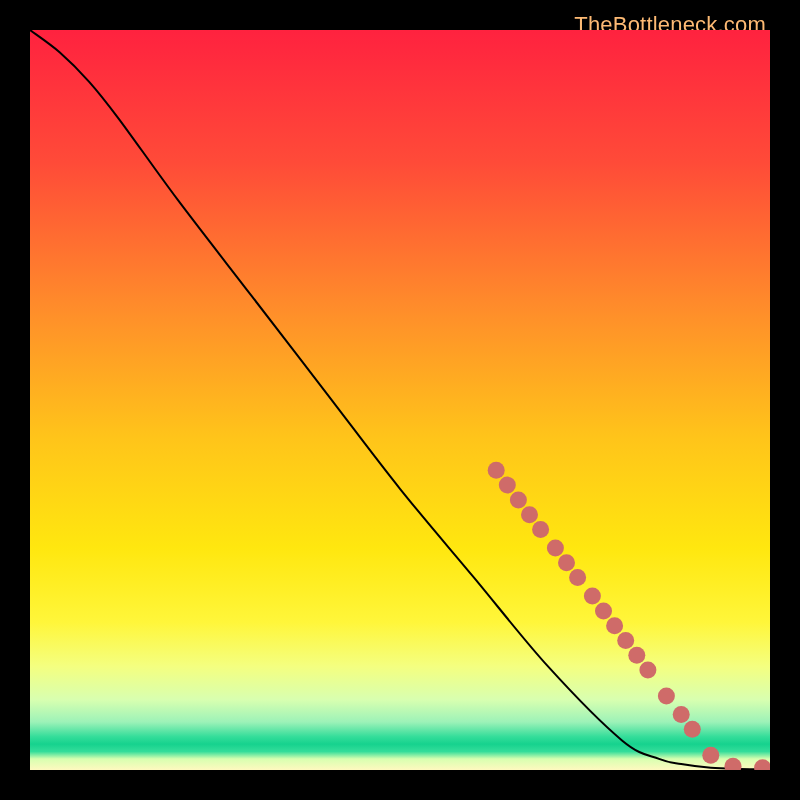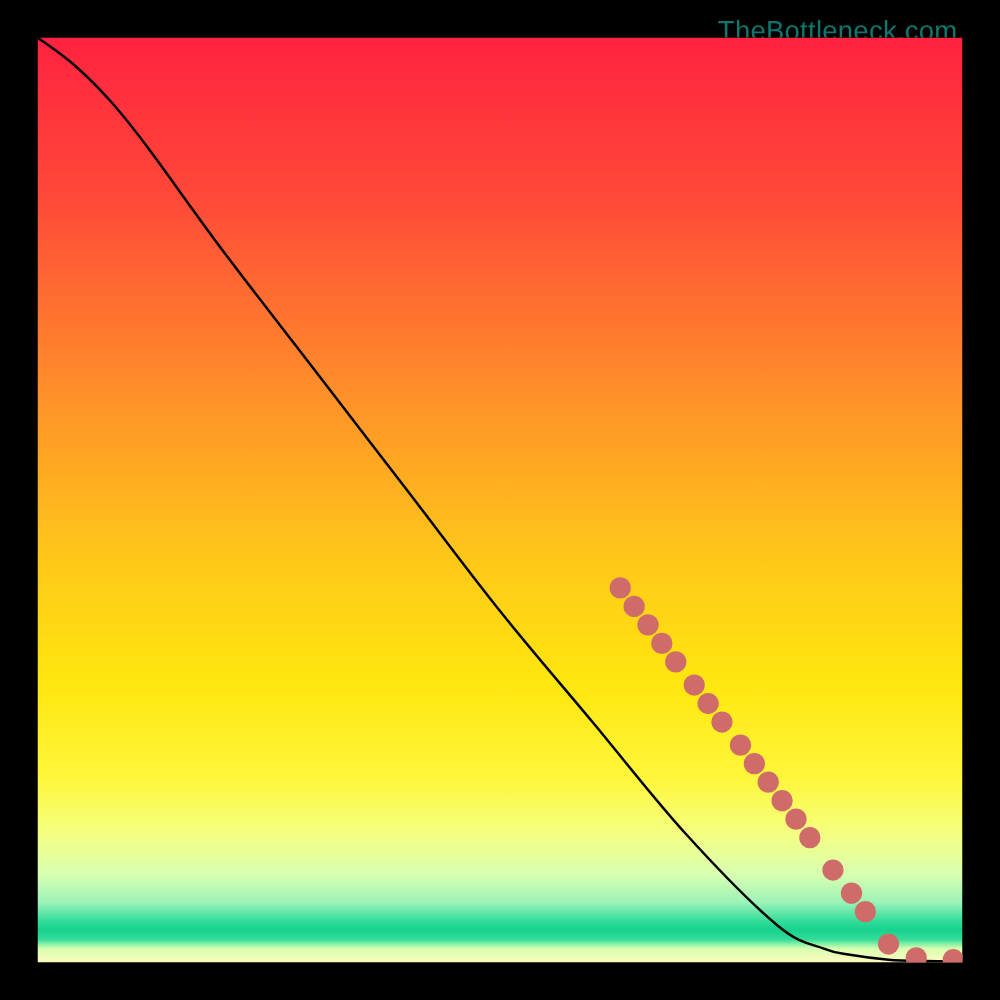--- a/index.html
+++ b/index.html
@@ -23,21 +23,21 @@
     position: absolute;
     left: 0;
     top: 0;
     width: 740px;
     height: 740px;
   }
   .watermark {
     position: absolute;
     top: 12px;
     right: 34px;
-    color: #0f766e;
+    color: #fdba74;
     font-size: 22px;
     font-weight: 500;
     letter-spacing: 0.2px;
     white-space: nowrap;
   }
   svg { display: block; }
 </style>
 </head>
 <body>
 

